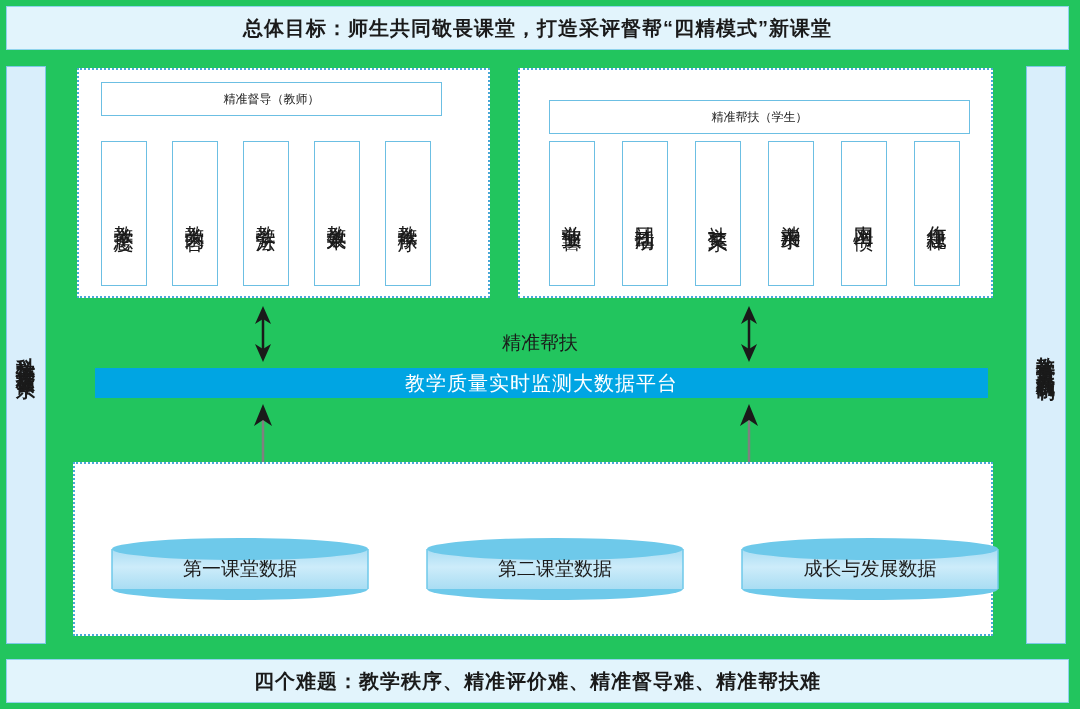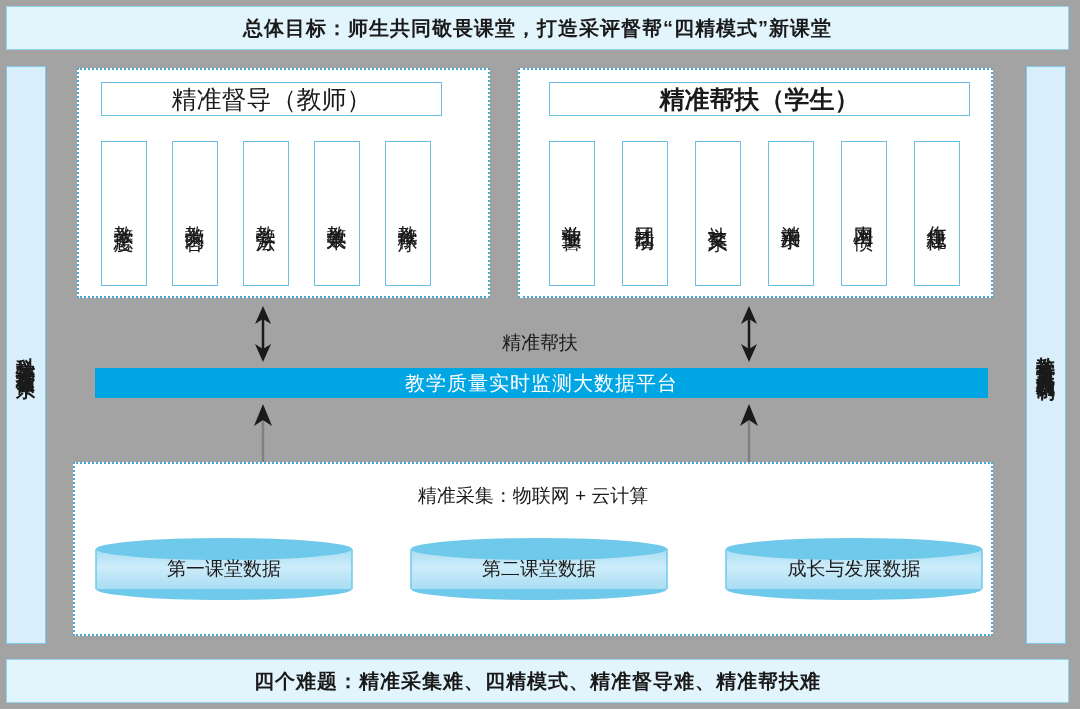--- a/index.html
+++ b/index.html
@@ -9,21 +9,21 @@
     background: #ffffff;
   }
   body {
     font-family: "Liberation Sans", "DejaVu Sans", sans-serif;
     color: #231f20;
   }
   #canvas {
     position: relative;
     width: 1080px;
     height: 709px;
-    background: #a3a3a3;
+    background: #22c55e;
     overflow: hidden;
   }
 
   
   .banner {
     position: absolute;
     left: 6px;
     width: 1063px;
     height: 44px;
     background: #e2f4fc;
@@ -83,26 +83,26 @@
   .panel-header {
     position: absolute;
     border: 1px solid #6cbfe3;
     background: #ffffff;
     box-sizing: border-box;
     display: flex;
     align-items: center;
     justify-content: center;
   }
   .panel-header-text {
-    font-size: 25px;
+    font-size: 12px;
     color: #1a1a1a;
     white-space: nowrap;
   }
   #header-teacher { left: 101px; top: 82px; width: 341px; height: 34px; }
-  #header-student { left: 549px; top: 82px; width: 421px; height: 34px; font-weight: bold; }
+  #header-student { left: 549px; top: 100px; width: 421px; height: 34px; }
 
   
   .vbox {
     position: absolute;
     top: 141px;
     width: 46px;
     height: 145px;
     border: 1px solid #6cbfe3;
     background: #ffffff;
     box-sizing: border-box;
@@ -151,20 +151,21 @@
 
   
   .arrow { position: absolute; }
 
   
   .cylinder {
     position: absolute;
     top: 538px;
     width: 258px;
     height: 62px;
+    margin-left: 16px;
   }
   .cyl-label {
     position: absolute;
     left: 0;
     top: 0;
     width: 100%;
     height: 100%;
     display: flex;
     align-items: center;
     justify-content: center;
@@ -259,23 +260,20 @@
 
   <div class="caption" id="caption-eval">
     <span>精准帮扶</span>
   </div>
 
   <div id="platform-bar">
     <span class="bar-text">教学质量实时监测大数据平台</span>
   </div>
 
   <div class="dotted-panel" id="panel-collect"></div>
-  <div class="caption" id="caption-collect">
-    <span>精准采集：物联网 + 云计算</span>
-  </div>
 
   <div class="cylinder" id="cyl-1">
     <svg width="258" height="62" viewBox="0 0 258 62">
       <defs>
         <linearGradient id="bodyGrad1" x1="0" y1="0" x2="0" y2="1">
           <stop offset="0%" stop-color="#a9ddf3"></stop>
           <stop offset="45%" stop-color="#cdecfa"></stop>
           <stop offset="100%" stop-color="#a9ddf3"></stop>
         </linearGradient>
       </defs>
@@ -321,16 +319,16 @@
       <ellipse cx="129" cy="51" rx="128" ry="11" fill="#6ec9ea"></ellipse>
       <rect x="1" y="11" width="256" height="40" fill="url(#bodyGrad2)"></rect>
       <ellipse cx="129" cy="11" rx="128" ry="11" fill="#6ec9ea"></ellipse>
       <line x1="1" y1="11" x2="1" y2="51" stroke="#6ec9ea" stroke-width="1.5"></line>
       <line x1="257" y1="11" x2="257" y2="51" stroke="#6ec9ea" stroke-width="1.5"></line>
     </svg>
     <span class="cyl-label">第二课堂数据</span>
   </div>
 
   <div class="banner" id="bottom-banner">
-    <span class="banner-text">四个难题：精准采集难、四精模式、精准督导难、精准帮扶难</span>
+    <span class="banner-text">四个难题：教学秩序、精准评价难、精准督导难、精准帮扶难</span>
   </div>
 
 </div>
 
 </body></html>

